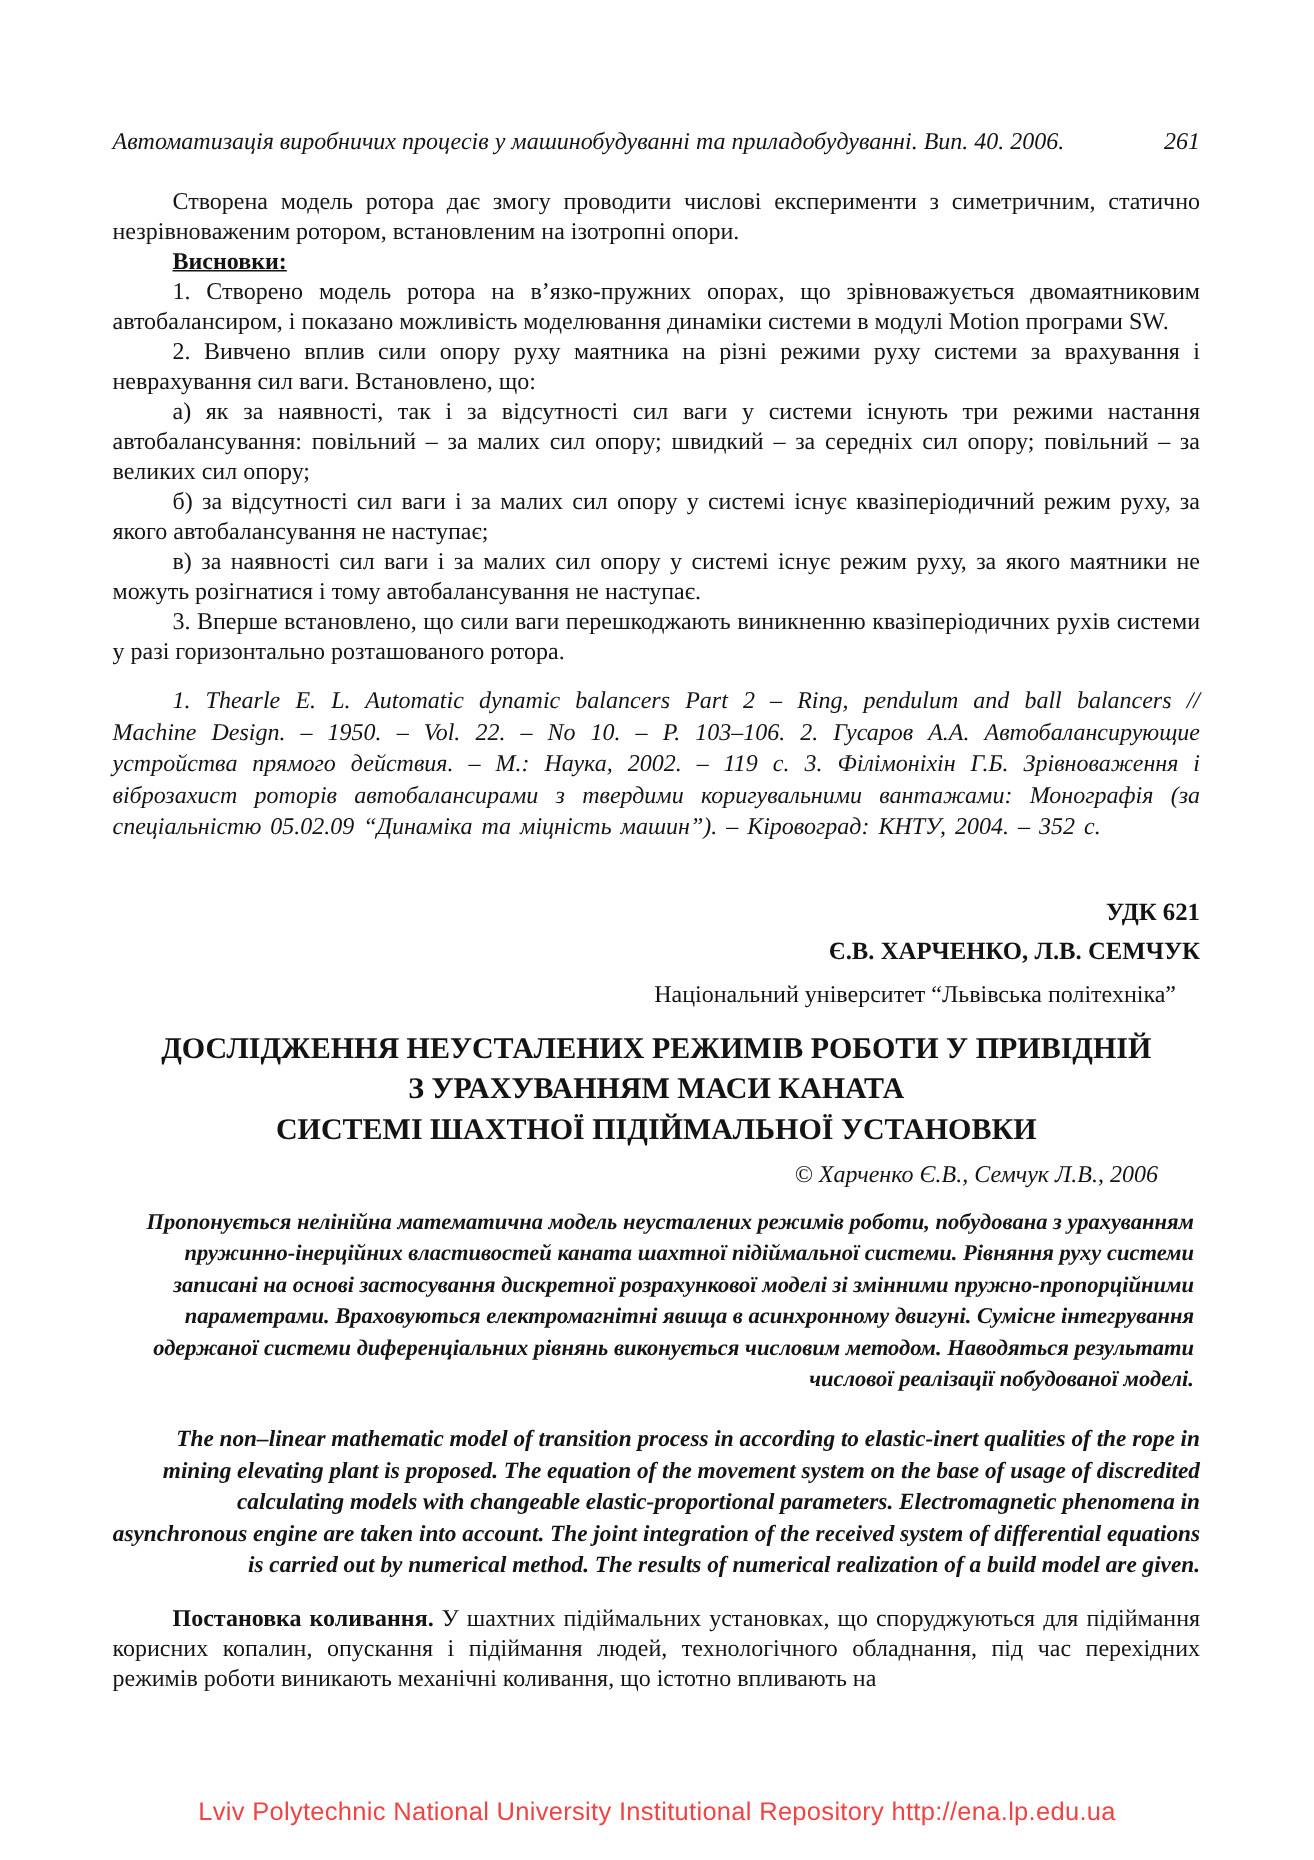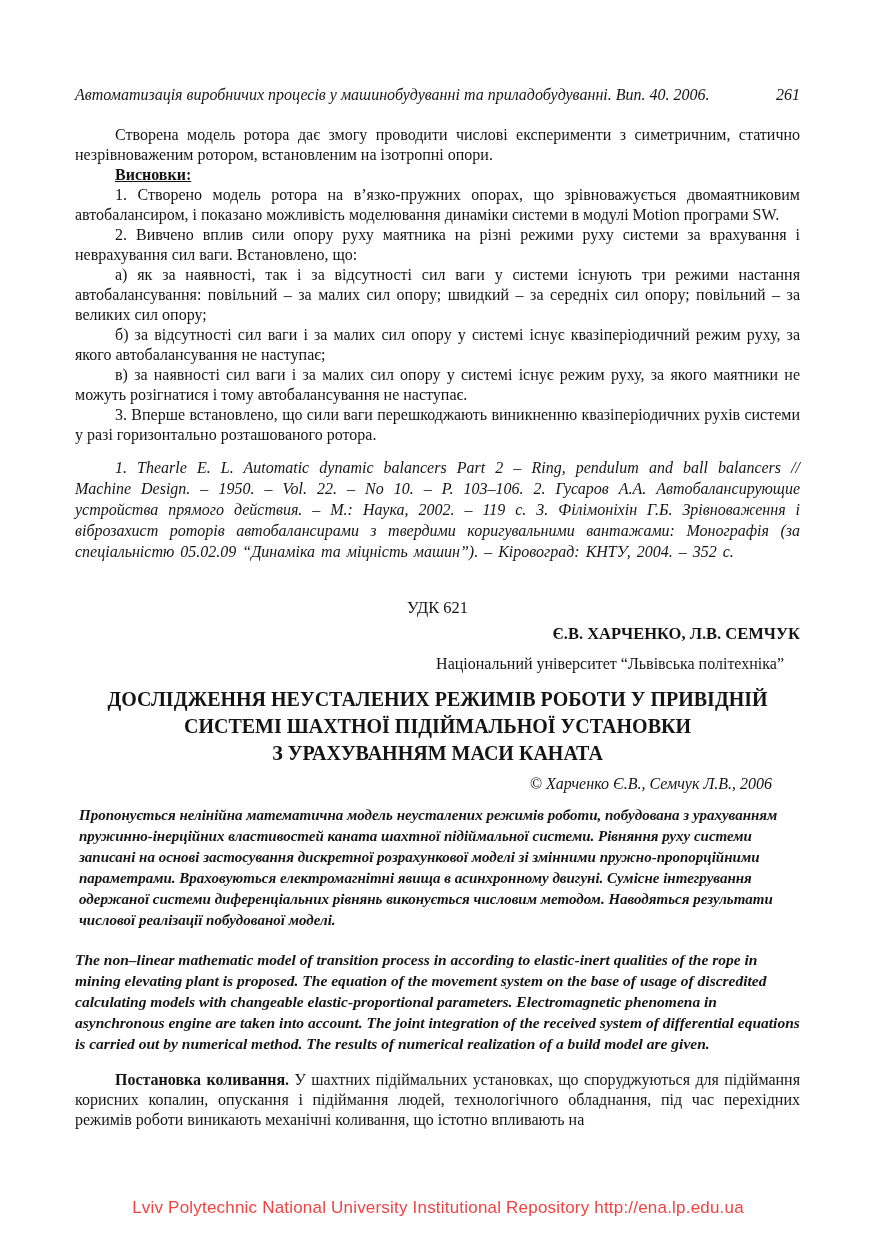--- a/index.html
+++ b/index.html
@@ -47,22 +47,22 @@
     line-height: 21px;
     font-style: italic;
     text-align: justify;
     text-indent: 40px;
     word-spacing: 2px;
   }
 
   
   .udc {
     margin-top: 36px;
-    text-align: center;
-    font-weight: normal;
+    text-align: right;
+    font-weight: bold;
     font-size: 16.5px;
     line-height: 20px;
   }
   .authors {
     margin-top: 6px;
     text-align: right;
     font-weight: bold;
     font-size: 16.5px;
     line-height: 20px;
   }
@@ -83,21 +83,21 @@
   .copyright {
     margin-top: 6px;
     text-align: right;
     font-style: italic;
     font-size: 16px;
     line-height: 22px;
     padding-right: 28px;
   }
   .abstract {
     margin-top: 10px;
-    text-align: left;
+    text-align: right;
     font-weight: bold;
     font-style: italic;
     font-size: 15px;
     line-height: 21px;
     padding: 0 4px;
   }
   .abstract.en {
     margin-top: 18px;
     font-size: 15.5px;
     padding: 0;
@@ -146,22 +146,22 @@
   <p class="body-par">3. Вперше встановлено, що сили ваги перешкоджають виникненню квазіперіодичних рухів системи у разі горизонтально розташованого ротора.</p>
 
   <p class="references">1. Thearle E. L. Automatic dynamic balancers Part 2 – Ring, pendulum and ball balancers // Machine Design. – 1950. – Vol. 22. – No 10. – P. 103–106. 2. Гусаров А.А. Автобалансирующие устройства прямого действия. – М.: Наука, 2002. – 119 с. 3. Філімоніхін Г.Б. Зрівноваження і віброзахист роторів автобалансирами з твердими коригувальними вантажами: Монографія (за спеціальністю 05.02.09 “Динаміка та міцність машин”). – Кіровоград: КНТУ, 2004. – 352 с.</p>
 
   <div class="udc">УДК 621</div>
   <div class="authors">Є.В. ХАРЧЕНКО, Л.В. СЕМЧУК</div>
   <div class="affiliation">Національний університет “Львівська політехніка”</div>
 
   <h1 class="article-title">
     <div>ДОСЛІДЖЕННЯ НЕУСТАЛЕНИХ РЕЖИМІВ РОБОТИ У ПРИВІДНІЙ</div>
+    <div>З УРАХУВАННЯМ МАСИ КАНАТА</div>
     <div>СИСТЕМІ ШАХТНОЇ ПІДІЙМАЛЬНОЇ УСТАНОВКИ</div>
-    <div>З УРАХУВАННЯМ МАСИ КАНАТА</div>
   </h1>
 
   <div class="copyright">© Харченко Є.В., Семчук  Л.В., 2006</div>
 
   <p class="abstract uk">Пропонується нелінійна математична модель неусталених режимів роботи, побудована з урахуванням пружинно-інерційних властивостей каната шахтної підіймальної системи. Рівняння руху системи записані на основі застосування дискретної розрахункової моделі зі змінними пружно-пропорційними параметрами. Враховуються електромагнітні явища в асинхронному двигуні. Сумісне інтегрування одержаної системи диференціальних рівнянь виконується числовим методом. Наводяться результати числової реалізації побудованої моделі.</p>
 
   <p class="abstract en">The non–linear mathematic model of transition process in according to elastic-inert qualities of the rope in mining elevating plant is proposed. The equation of the movement system on the base of usage of discredited calculating models with changeable elastic-proportional parameters. Electromagnetic phenomena in asynchronous engine are taken into account. The joint integration of the received system of differential equations is carried out by numerical method. The results of  numerical  realization of a build model are given.</p>
 
   <p class="problem"><span class="lead">Постановка коливання.</span><span> У шахтних підіймальних установках, що споруджуються для підіймання корисних копалин, опускання і підіймання людей, технологічного обладнання, під час перехідних режимів роботи виникають механічні коливання, що істотно впливають на</span></p>
 

